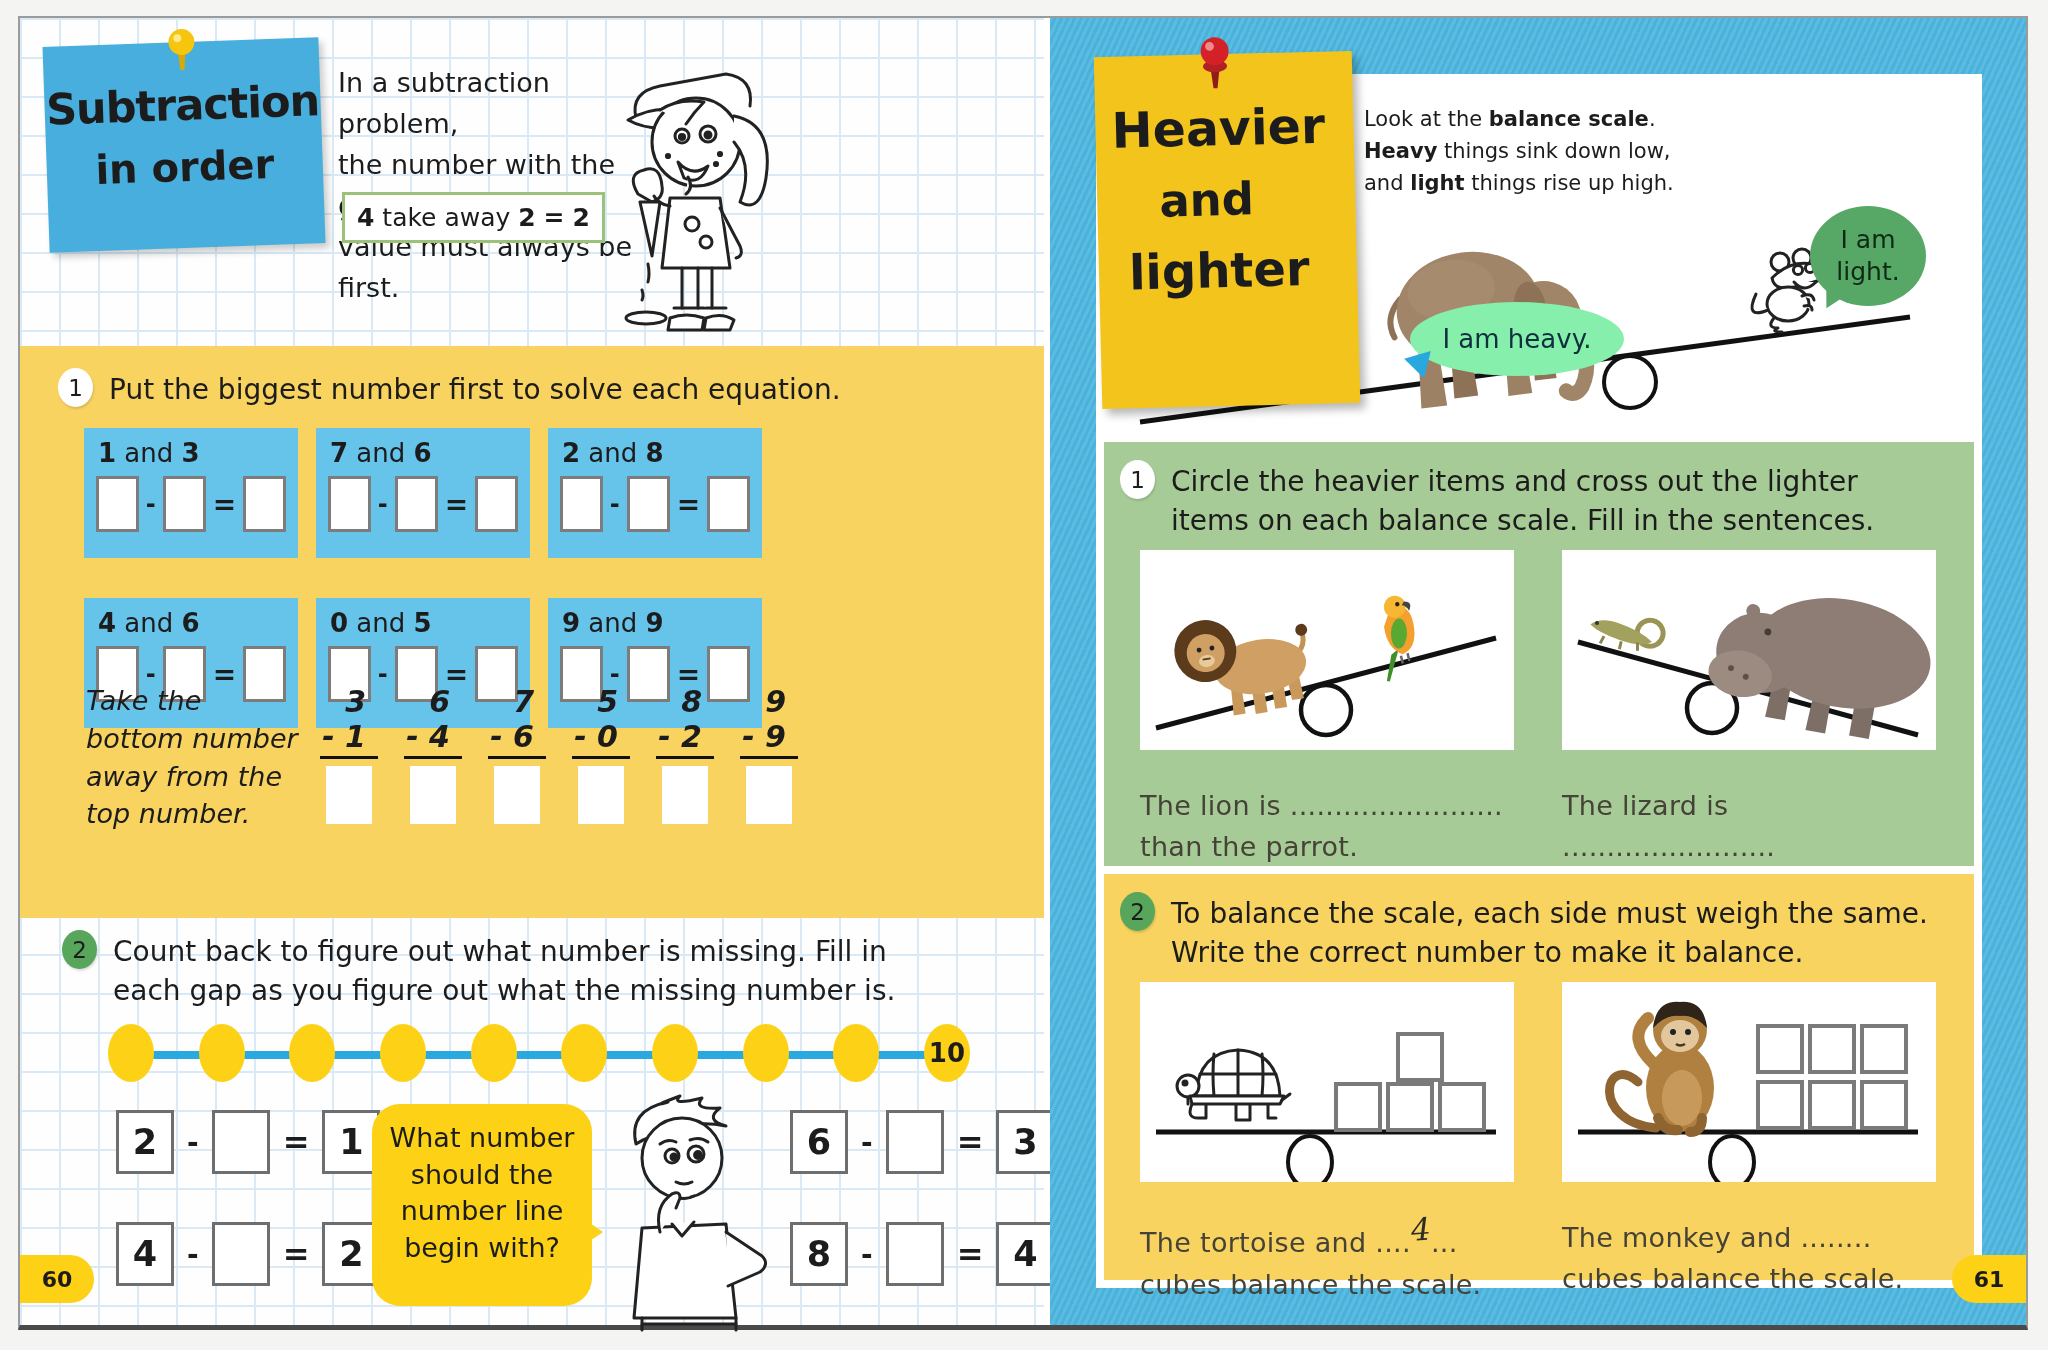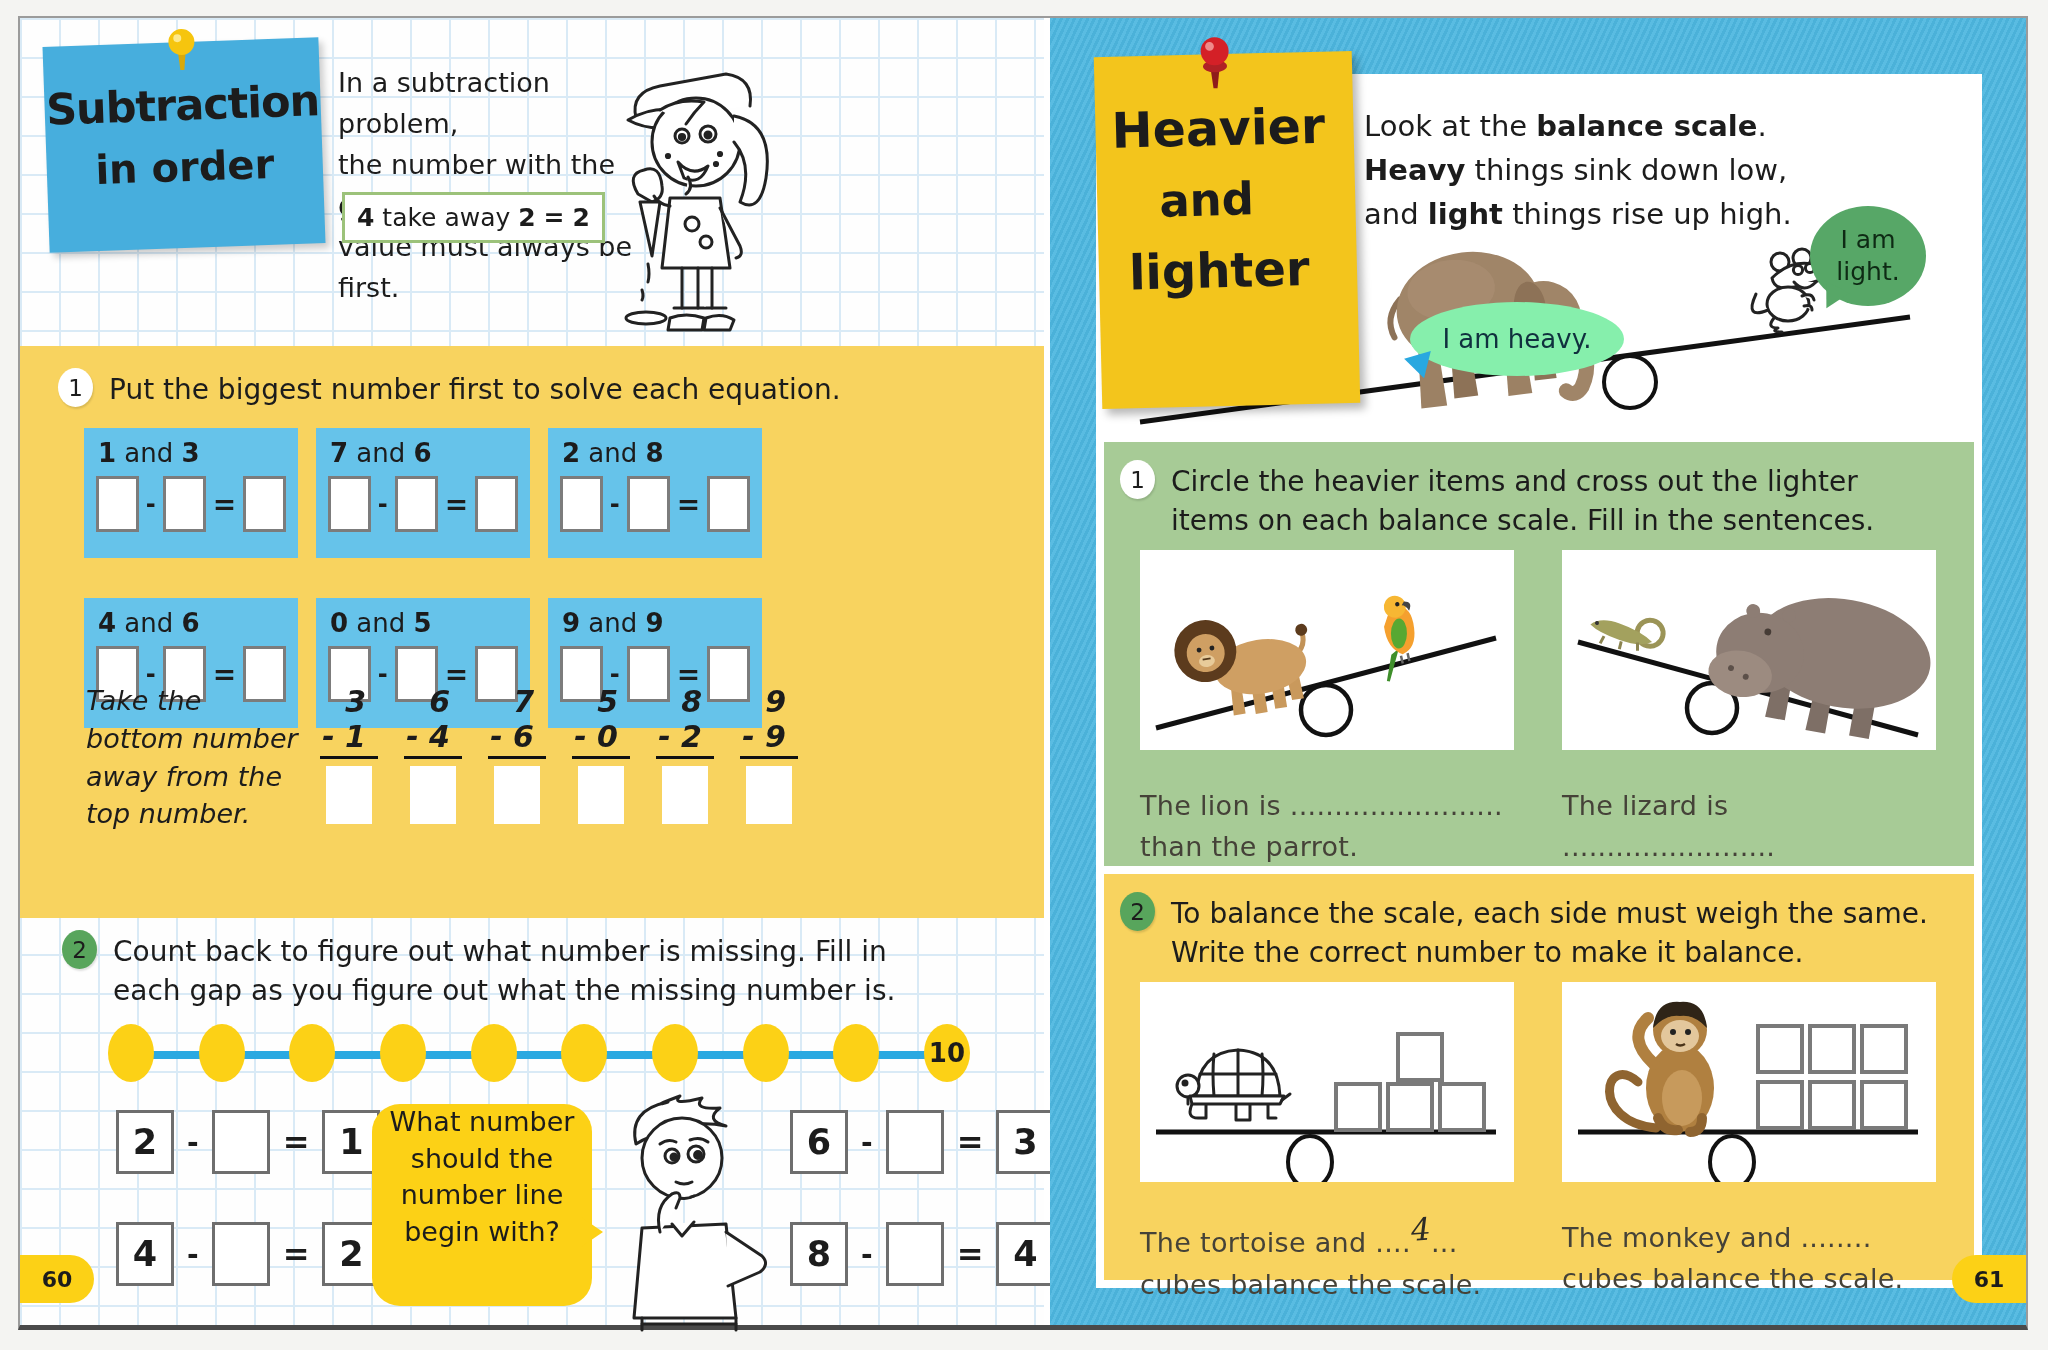--- a/index.html
+++ b/index.html
@@ -43,38 +43,38 @@
   .nl{position:absolute;left:88px;top:1006px;width:862px;height:62px;}
   .nl-line{position:absolute;left:18px;right:18px;top:27px;height:8px;background:#2aa9e1;}
   .nl-dots{position:absolute;left:0;top:0;width:100%;display:flex;justify-content:space-between;}
   .nl-dot{width:46px;height:58px;background:#fcd116;border-radius:50%;display:flex;align-items:center;
     justify-content:center;font-size:26px;font-weight:bold;text-align:right;}
   .eq{position:absolute;display:flex;align-items:center;gap:13px;font-weight:bold;}
   .eqbox{width:58px;height:64px;background:#fff;border:3.5px solid #6e6e6e;box-sizing:border-box;
     display:flex;align-items:center;justify-content:center;font-size:35px;}
   .eq .m{font-size:28px;} .eq .e{font-size:32px;}
   .bubble-note{position:absolute;left:352px;top:1086px;width:220px;height:202px;background:#fcd116;
-    border-radius:28px;text-align:center;font-size:27px;line-height:1.36;box-sizing:border-box;}
+    border-radius:28px;text-align:center;font-size:27px;line-height:1.36;padding-top:16px;box-sizing:border-box;}
   .bubble-note::after{content:"";position:absolute;right:-26px;top:56%;border:15px solid transparent;
     border-left:22px solid #fcd116;}
   .boy{position:absolute;left:556px;top:1068px;width:215px;height:246px;}
   .tab{position:absolute;bottom:22px;width:74px;height:48px;background:#fcd116;display:flex;
     align-items:center;justify-content:center;font-size:22px;font-weight:bold;z-index:5;}
   .tab.l{left:0;border-radius:0 24px 24px 0;}
   .tab.r{right:0;border-radius:24px 0 0 24px;}
   
   .page-right{position:absolute;left:1030px;top:0;right:0;height:100%;background:#4db7e0;
     background-image:repeating-linear-gradient(115deg,rgba(255,255,255,.07) 0 3px,rgba(0,0,0,.03) 3px 6px);}
   .wpanel{position:absolute;left:46px;top:56px;width:886px;height:1214px;background:#fff;}
   .note-yellow{position:absolute;left:48px;top:36px;width:258px;height:352px;background:#f3c51c;
     transform:rotate(-1.4deg);box-shadow:5px 6px 9px rgba(0,0,0,.28);z-index:4;}
   .note-yellow .t1{font-size:49px;font-weight:bold;margin:46px 0 0 16px;}
   .note-yellow .t2{font-size:45px;font-weight:bold;margin:16px 0 0 62px;}
   .note-yellow .t3{font-size:48px;font-weight:bold;margin:16px 0 0 30px;}
-  .intro-right{position:absolute;left:268px;top:30px;width:604px;font-size:29px;line-height:1.52;}
+  .intro-right{position:absolute;left:268px;top:30px;width:604px;font-size:21px;line-height:1.52;}
   .scene{position:absolute;left:14px;top:148px;width:856px;height:215px;}
   .bubble{position:absolute;display:flex;align-items:center;justify-content:center;text-align:center;
     font-size:26px;color:#10303e;}
   .bubble.heavy{left:300px;top:80px;width:214px;height:74px;background:#86efac;border-radius:50%;}
   .bubble.heavy::after{content:"";position:absolute;left:-20px;bottom:2px;border:14px solid transparent;
     border-right:24px solid #29a8e0;transform:rotate(14deg);}
   .bubble.light{left:700px;top:-16px;width:116px;height:100px;background:#57a767;border-radius:50%;
     font-size:25px;line-height:1.3;color:#0e2a14;}
   .bubble.light::after{content:"";position:absolute;left:6px;bottom:-16px;border:13px solid transparent;
     border-top:24px solid #57a767;transform:rotate(28deg);}

